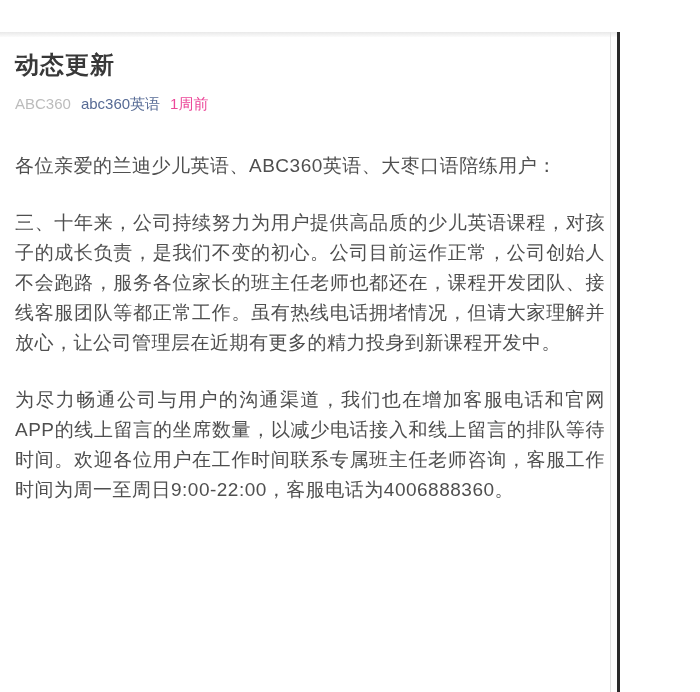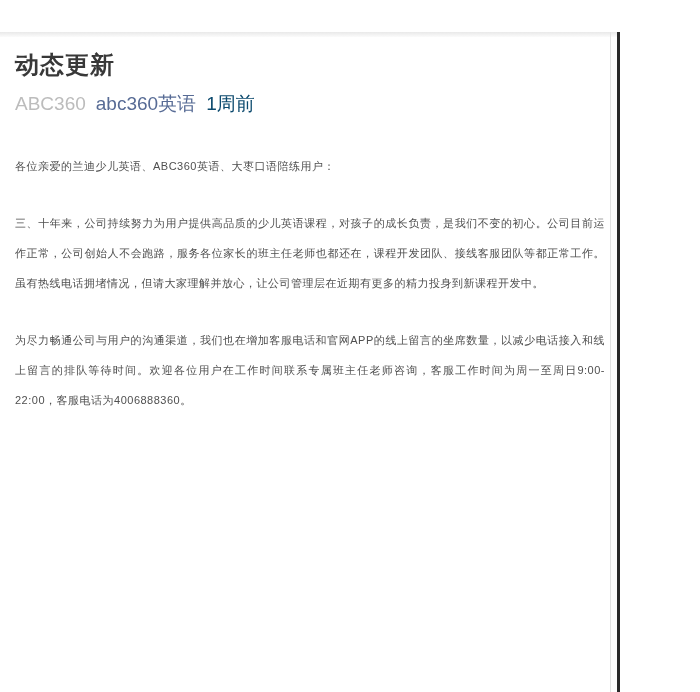--- a/index.html
+++ b/index.html
@@ -51,29 +51,29 @@
     font-weight: 700;
     color: #383838;
     letter-spacing: 1px;
     line-height: 32px;
     margin-bottom: 12px;
   }
   .byline {
     display: flex;
     align-items: baseline;
     gap: 10px;
-    font-size: 19px;
+    font-size: 15px;
     line-height: 21px;
     margin-bottom: 37px;
   }
   .byline .author { color: #bcbcbc; }
   .byline .account { color: #576b95; cursor: pointer; text-align: right; }
-  .byline .time { color: #0c4a6e; }
+  .byline .time { color: #ec4899; }
   .content p {
-    font-size: 11px;
+    font-size: 19px;
     line-height: 30px;
     color: #4f4f4f;
     letter-spacing: 0.5px;
     text-align: justify;
     margin: 0 0 27px 0;
   }
   .content p:last-child { margin-bottom: 0; }
 </style>
 </head>
 <body>

